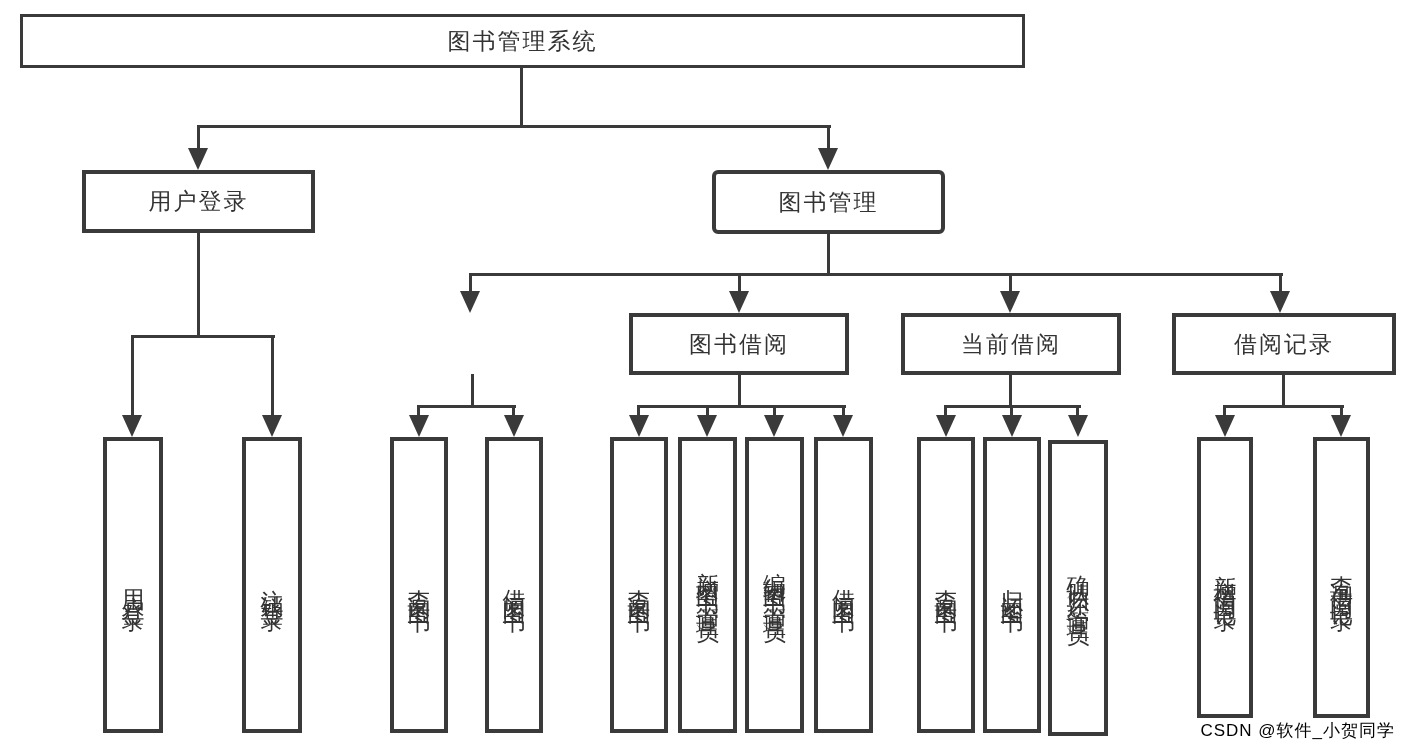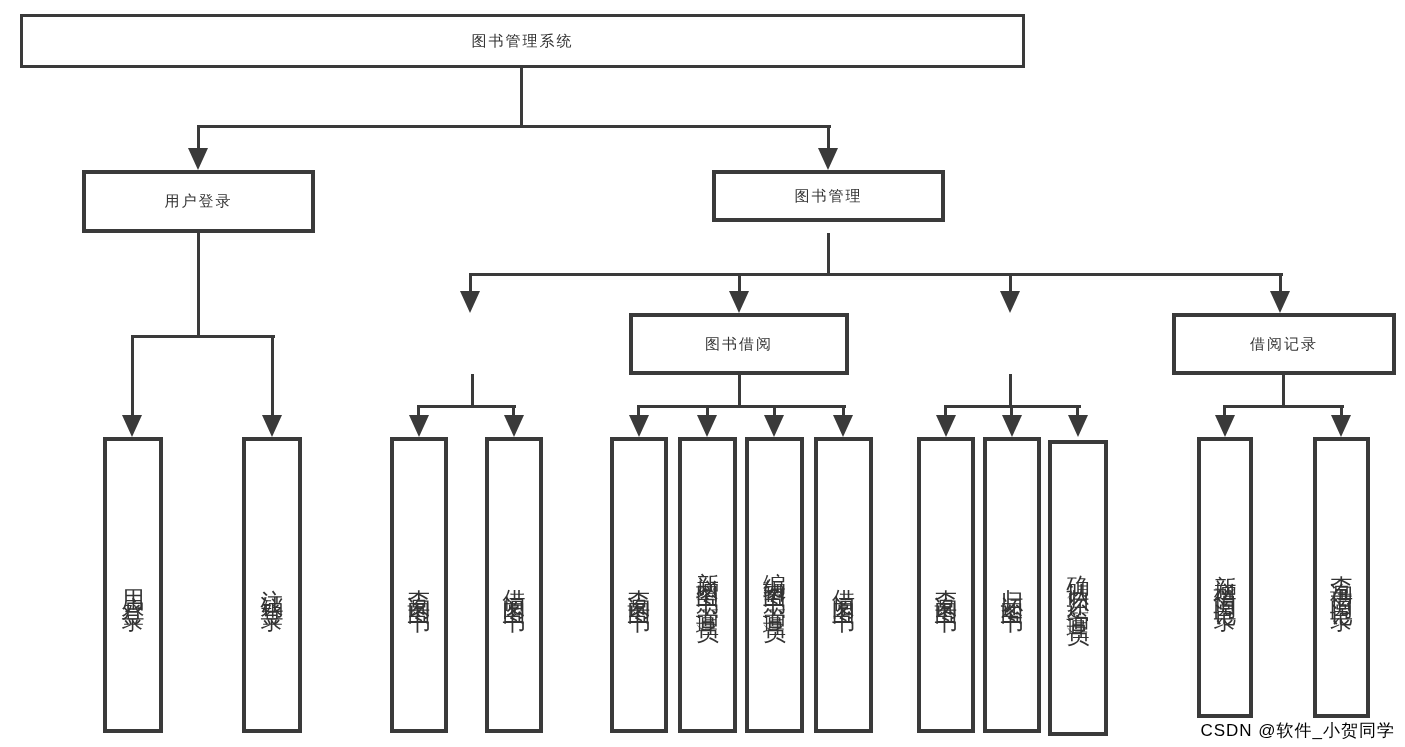--- a/index.html
+++ b/index.html
@@ -5,21 +5,21 @@
   html,body{margin:0;padding:0;background:#ffffff;}
   .canvas{
     position:relative;width:1405px;height:747px;background:#ffffff;overflow:hidden;
     font-family:"Liberation Sans","DejaVu Sans",sans-serif;color:#333333;
   }
   .node{
     position:absolute;border:3px solid #3a3a3a;background:#ffffff;
     display:flex;align-items:center;justify-content:center;box-sizing:border-box;
   }
   .node.thick{border-width:4px;justify-content:center;}
-  .hlabel{font-size:15px;letter-spacing:2px;color:#333333;white-space:nowrap;}
+  .hlabel{font-size:23px;letter-spacing:2px;color:#333333;white-space:nowrap;}
   .vlabel{
     writing-mode:vertical-rl;text-orientation:mixed;
     font-size:23px;letter-spacing:7px;line-height:1;color:#333333;white-space:nowrap;
   }
   .line{position:absolute;background:#3a3a3a;}
   .arrow{
     position:absolute;width:0;height:0;
     border-left:10px solid transparent;border-right:10px solid transparent;
     border-top:22px solid #3a3a3a;
   }
@@ -40,21 +40,21 @@
   <div class="line" style="left:520px;top:68px;width:3px;height:59px;"></div>
   <div class="line" style="left:197px;top:125px;width:634px;height:3px;"></div>
   <div class="line" style="left:197px;top:125px;width:3px;height:26px;"></div>
   <div class="line" style="left:827px;top:125px;width:3px;height:26px;"></div>
   <div class="arrow" style="left:188px;top:148px;"></div>
   <div class="arrow" style="left:818px;top:148px;"></div>
 
   <div class="node thick" style="left:82px;top:170px;width:233px;height:63px;">
     <span class="hlabel">用户登录</span>
   </div>
-  <div class="node thick" style="left:712px;top:170px;width:233px;height:52px;">
+  <div class="node thick" style="left:712px;top:170px;width:233px;height:64px;border-radius:6px;">
     <span class="hlabel">图书管理</span>
   </div>
 
   <div class="line" style="left:197px;top:233px;width:3px;height:104px;"></div>
   <div class="line" style="left:131px;top:335px;width:144px;height:3px;"></div>
   <div class="line" style="left:131px;top:335px;width:3px;height:82px;"></div>
   <div class="line" style="left:271px;top:335px;width:3px;height:82px;"></div>
   <div class="arrow" style="left:122px;top:415px;"></div>
   <div class="arrow" style="left:262px;top:415px;"></div>
 
@@ -64,20 +64,23 @@
   <div class="line" style="left:738px;top:273px;width:3px;height:20px;"></div>
   <div class="line" style="left:1009px;top:273px;width:3px;height:20px;"></div>
   <div class="line" style="left:1279px;top:273px;width:3px;height:20px;"></div>
   <div class="arrow" style="left:460px;top:291px;"></div>
   <div class="arrow" style="left:729px;top:291px;"></div>
   <div class="arrow" style="left:1000px;top:291px;"></div>
   <div class="arrow" style="left:1270px;top:291px;"></div>
 
   <div class="node thick" style="left:629px;top:313px;width:220px;height:62px;">
     <span class="hlabel">图书借阅</span>
+  </div>
+  <div class="node thick" style="left:901px;top:313px;width:220px;height:62px;">
+    <span class="hlabel">当前借阅</span>
   </div>
   <div class="node thick" style="left:1172px;top:313px;width:224px;height:62px;">
     <span class="hlabel">借阅记录</span>
   </div>
 
   <div class="line" style="left:471px;top:374px;width:3px;height:33px;"></div>
   <div class="line" style="left:417px;top:405px;width:99px;height:3px;"></div>
   <div class="line" style="left:417px;top:405px;width:3px;height:12px;"></div>
   <div class="line" style="left:512px;top:405px;width:3px;height:12px;"></div>
   <div class="arrow" style="left:409px;top:415px;"></div>

